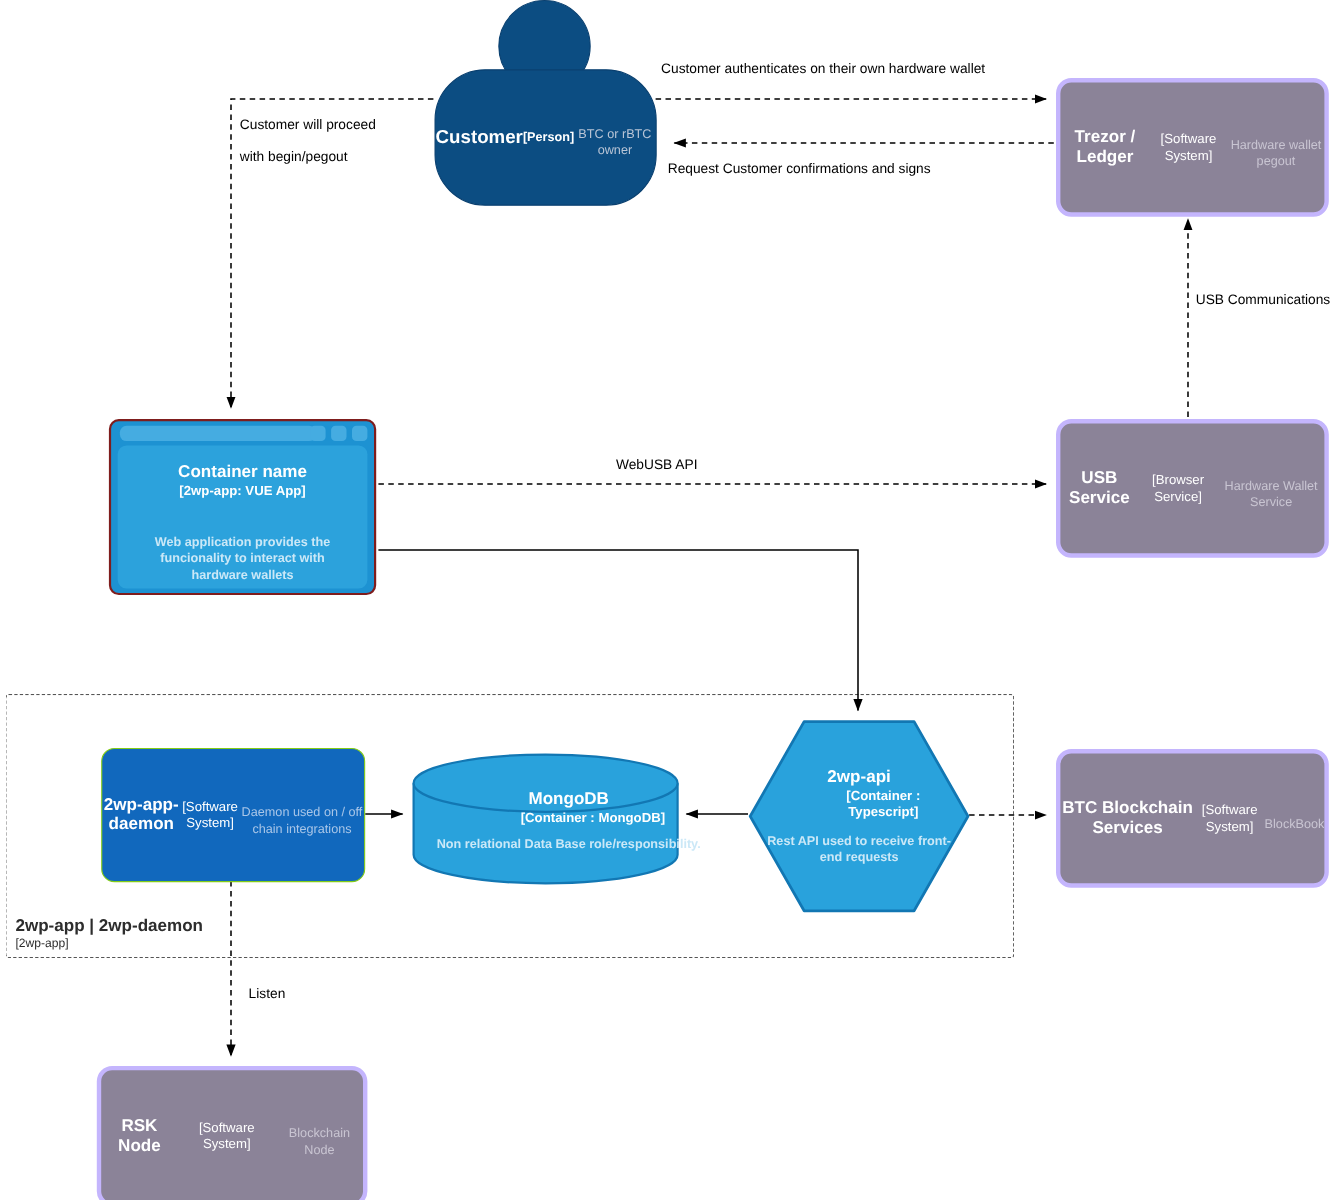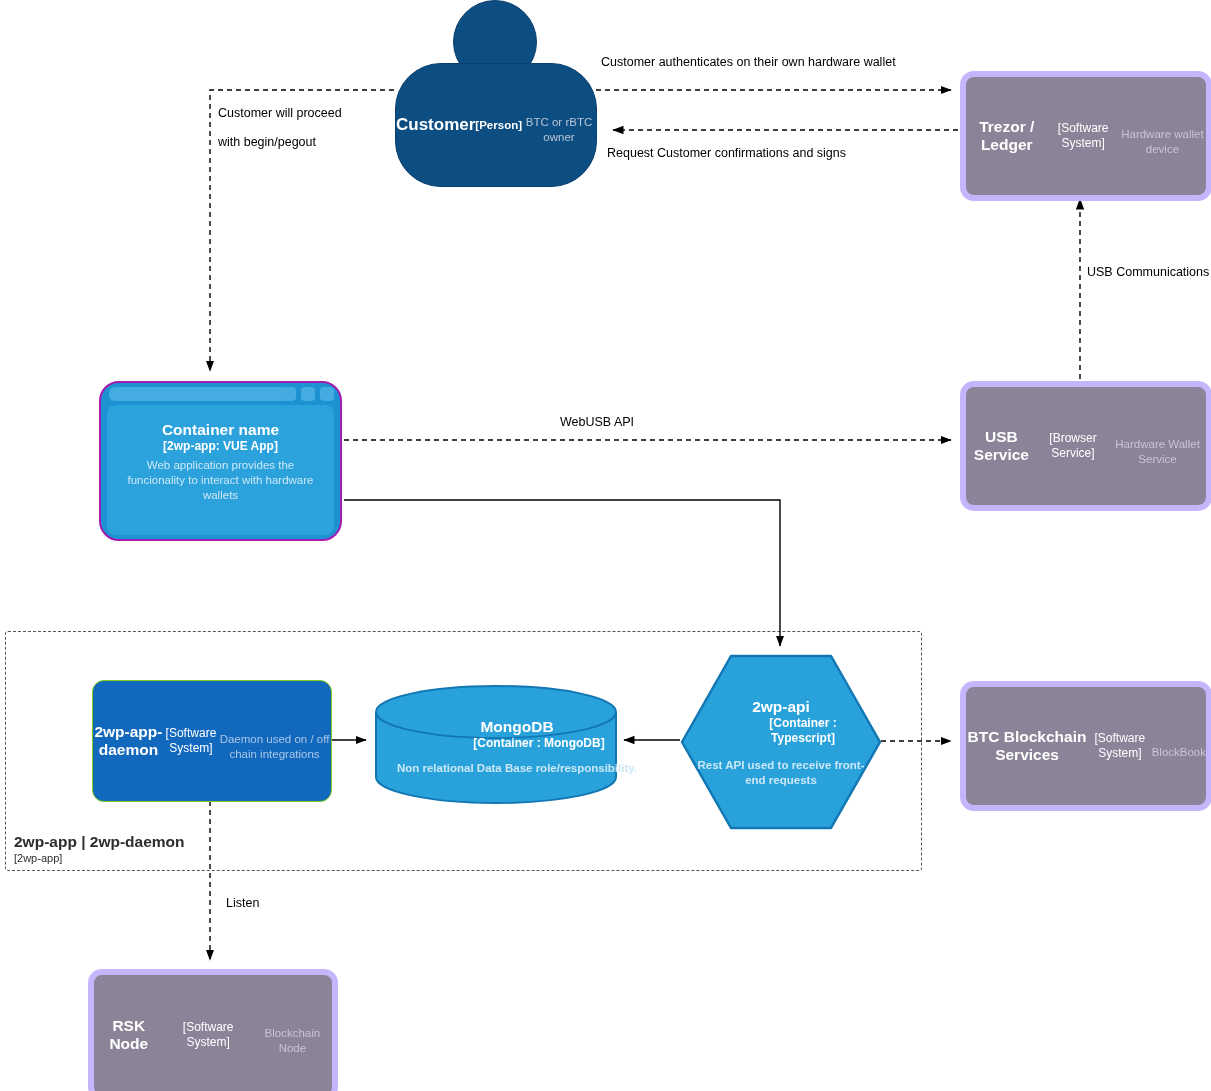--- a/index.html
+++ b/index.html
@@ -16,42 +16,42 @@
   .boundary-label{position:absolute;left:8px;bottom:6px;text-align:left;}
   .boundary-title{font-size:15.5px;font-weight:bold;color:#2d2d2d;}
   .boundary-sub{font-size:11px;color:#2d2d2d;margin-top:1px;}
   
   .node{position:absolute;z-index:2;display:flex;align-items:center;
         justify-content:center;text-align:center;color:#fff;}
   .n-title{font-size:15.5px;font-weight:bold;line-height:1.15;}
   .n-sub{font-size:12px;line-height:1.25;}
   .n-desc{font-size:11.5px;margin-top:12px;line-height:1.3;}
   
-  .gray-box{background:#8B8398;border:6px solid #c4b5fd;border-radius:14px;}
+  .gray-box{background:#8B8398;border:4px solid #c4b5fd;border-radius:14px;}
   .gray-box .n-desc{color:#c9c5d2;}
   
   .person-head{position:absolute;left:453px;top:0px;width:82px;height:82px;border-radius:50%;
     background:#0C4D82;border:1px solid #0a4070;z-index:2;}
   .person-body{left:395px;top:63px;width:200px;height:122px;background:#0C4D82;
     border:1px solid #0a4070;border-radius:46px;z-index:3;}
   .person-body .n-title{font-size:17px;}
   .person-body .n-sub{font-size:11.5px;font-weight:bold;}
   .person-body .n-desc{color:#b9c5d6;font-size:11.5px;margin-top:10px;}
   
   .browser{position:absolute;left:99px;top:381px;width:243px;height:160px;z-index:2;
-    background:#1D92D2;border:2px solid #a21caf;border-radius:20px;box-sizing:border-box;}
+    background:#1D92D2;border:2px solid #7f1d1d;border-radius:9px;box-sizing:border-box;}
   .browser-bar{position:absolute;left:0;top:0;width:100%;height:21px;}
   .browser-address{position:absolute;left:8px;top:4px;width:178px;height:14px;
     background:#45ACE1;border-radius:6px;}
   .browser-btn{position:absolute;top:4px;width:14px;height:14px;background:#45ACE1;border-radius:4px;}
   .browser-inner{position:absolute;left:6px;top:22px;width:227px;height:130px;
     background:#2CA2DC;border-radius:8px;display:flex;flex-direction:column;align-items:center;
     justify-content:flex-start;padding-top:16px;box-sizing:border-box;text-align:center;color:#fff;}
   .browser-inner .n-sub{font-weight:bold;}
-  .browser-inner .n-desc{font-weight:normal;color:#cbe8f7;margin-top:4px;padding:0 20px;}
+  .browser-inner .n-desc{font-weight:bold;color:#cbe8f7;margin-top:32px;padding:0 20px;}
   
   .daemon-box{background:#1168BD;border:1px solid #84cc16;border-radius:12px;}
   .daemon-box .n-desc{color:#a9c6e8;}
   
   .shape-svg{position:absolute;z-index:2;}
   .shape-text{position:absolute;z-index:3;display:flex;flex-direction:column;align-items:center;
     justify-content:flex-start;text-align:center;color:#fff;}
   .shape-text .n-sub{font-weight:bold;padding-left:44px;}
   .shape-text .n-desc{font-weight:bold;color:#cbe8f7;}
   
@@ -101,21 +101,21 @@
   <div class="person-head"></div>
   <div class="node person-body">
     <div class="n-title">Customer</div>
     <div class="n-sub">[Person]</div>
     <div class="n-desc">BTC or rBTC owner</div>
   </div>
 
   <div class="node gray-box" style="left:960px;top:71px;width:240px;height:118px;">
     <div class="n-title">Trezor / Ledger</div>
     <div class="n-sub">[Software System]</div>
-    <div class="n-desc">Hardware wallet device</div>
+    <div class="n-desc">Hardware wallet pegout</div>
   </div>
 
   <div class="browser">
     <div class="browser-bar">
       <div class="browser-address"></div>
       <div class="browser-btn" style="right:44px;"></div>
       <div class="browser-btn" style="right:25px;"></div>
       <div class="browser-btn" style="right:6px;"></div>
     </div>
     <div class="browser-inner">

